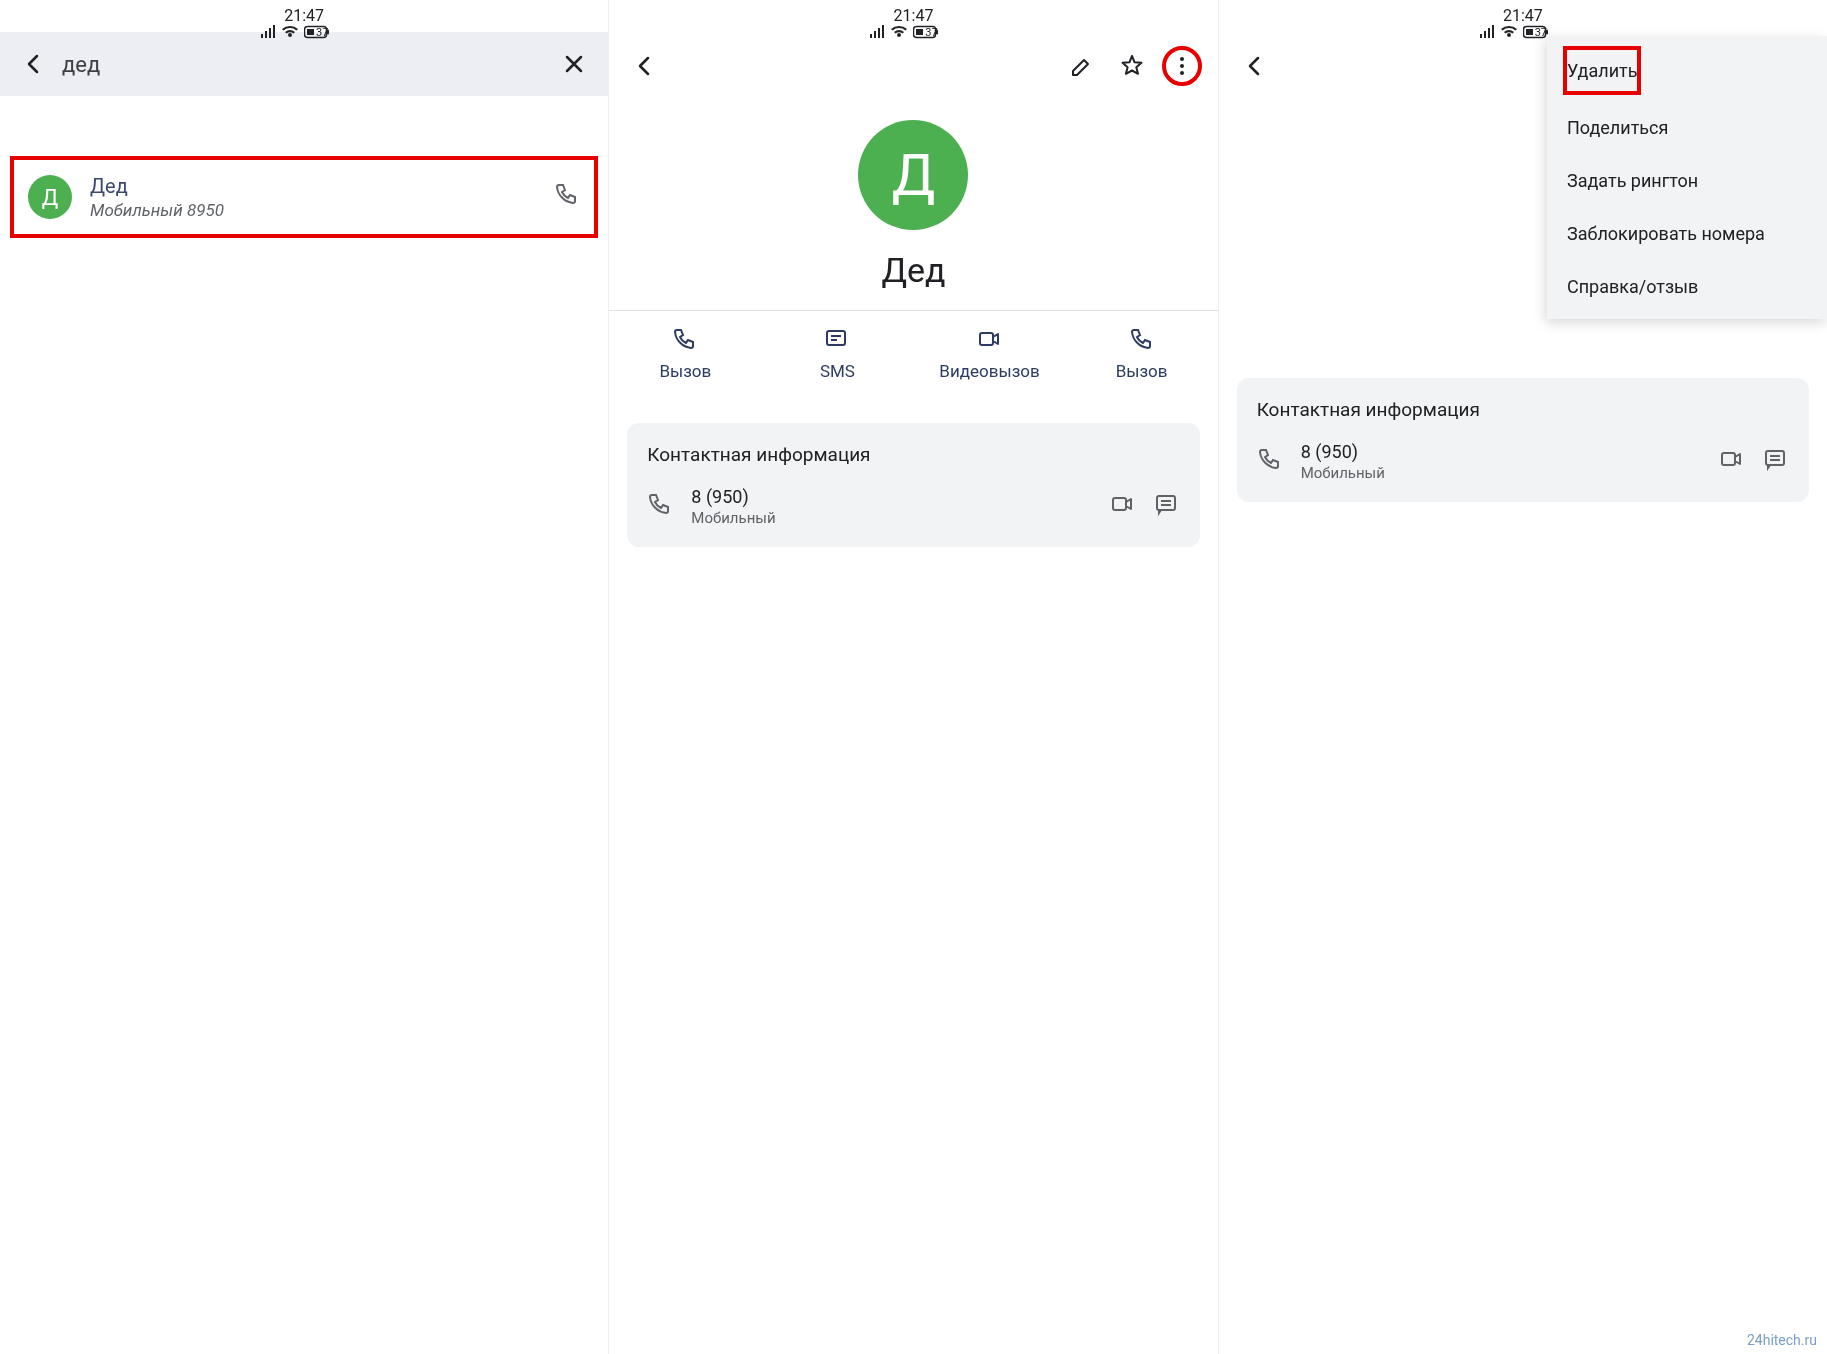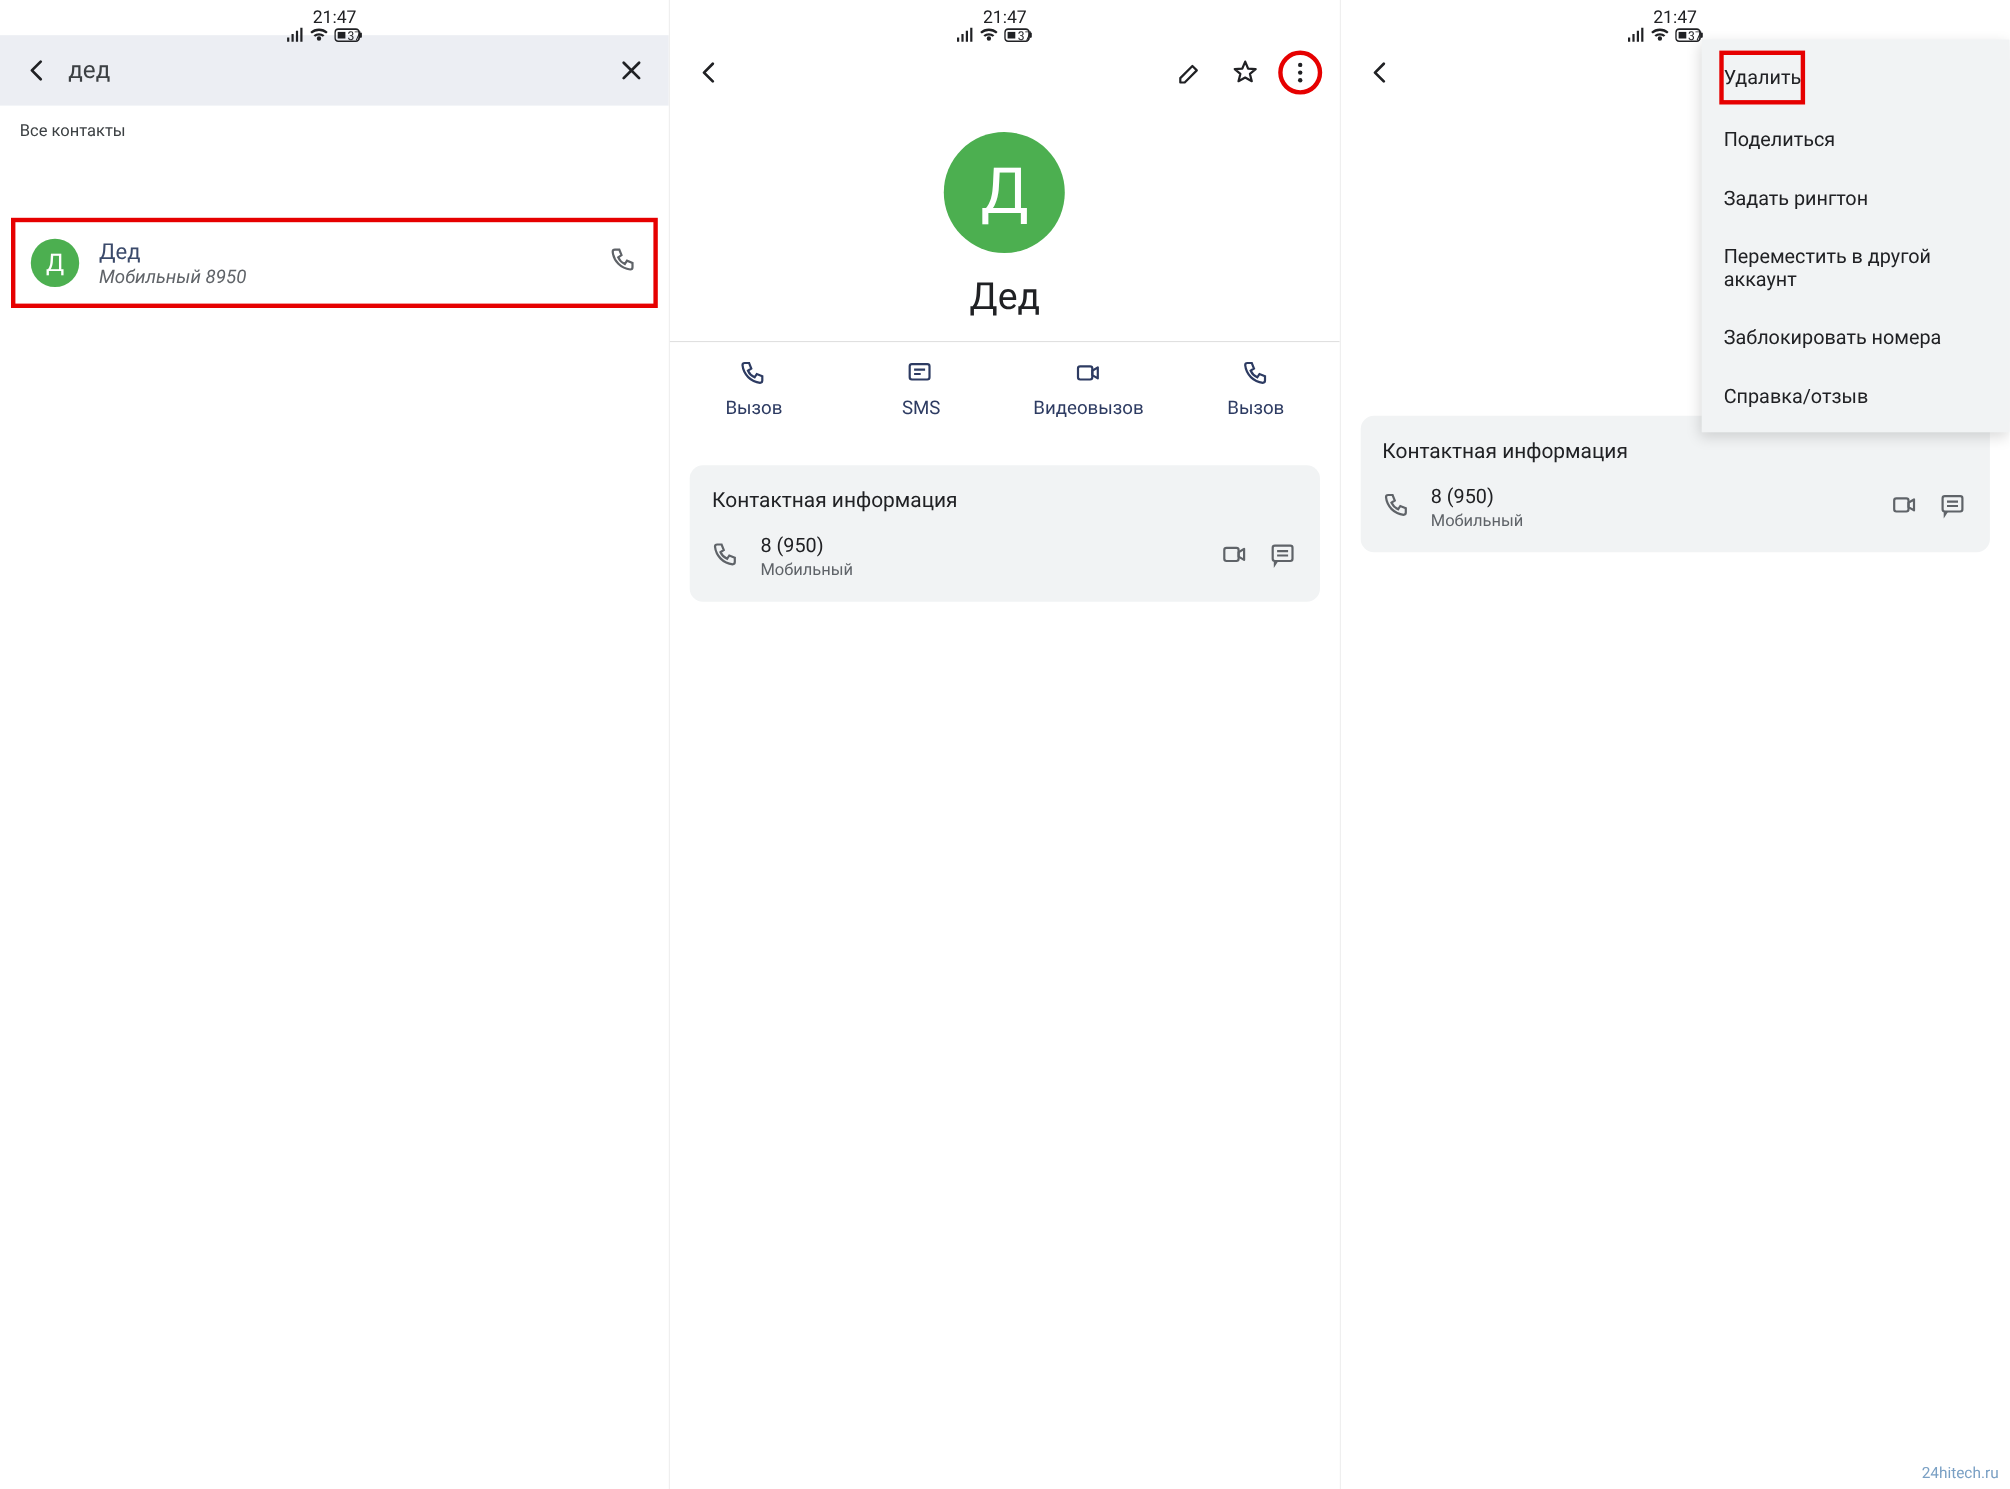--- a/index.html
+++ b/index.html
@@ -126,21 +126,20 @@
             <use href="#i-back"></use>
           </svg>
         </button>
       <div class="query">дед</div>
       <button class="icon-btn">
           <svg width="24" height="24">
             <use href="#i-close"></use>
           </svg>
         </button>
     </div>
-    <div class="section-label">Все контакты</div>
 
     <div class="contact-row">
       <div class="avatar-sm">Д</div>
       <div class="contact-text">
         <div class="name">Дед</div>
         <div class="sub">Мобильный 8950</div>
       </div>
       <span class="phone-icon-sm" style="color:#5f6368"><svg width="26" height="26">
             <use href="#i-phone"></use>
           </svg></span>
@@ -255,21 +254,20 @@
           <svg width="24" height="24">
             <use href="#i-back"></use>
           </svg>
         </button>
     </div>
 
     <div class="popup-menu">
       <div class="red-box-inline">Удалить</div>
       <div class="menu-item">Поделиться</div>
       <div class="menu-item">Задать рингтон</div>
-      <div class="menu-item">Переместить в другой аккаунт</div>
       <div class="menu-item">Заблокировать номера</div>
       <div class="menu-item">Справка/отзыв</div>
     </div>
 
     <div style="height:260px"></div>
     <div class="info-card">
       <div class="info-card-title">Контактная информация</div>
       <div class="info-phone-row">
         <span style="color:#5f6368"><svg width="26" height="26">
               <use href="#i-phone"></use>

